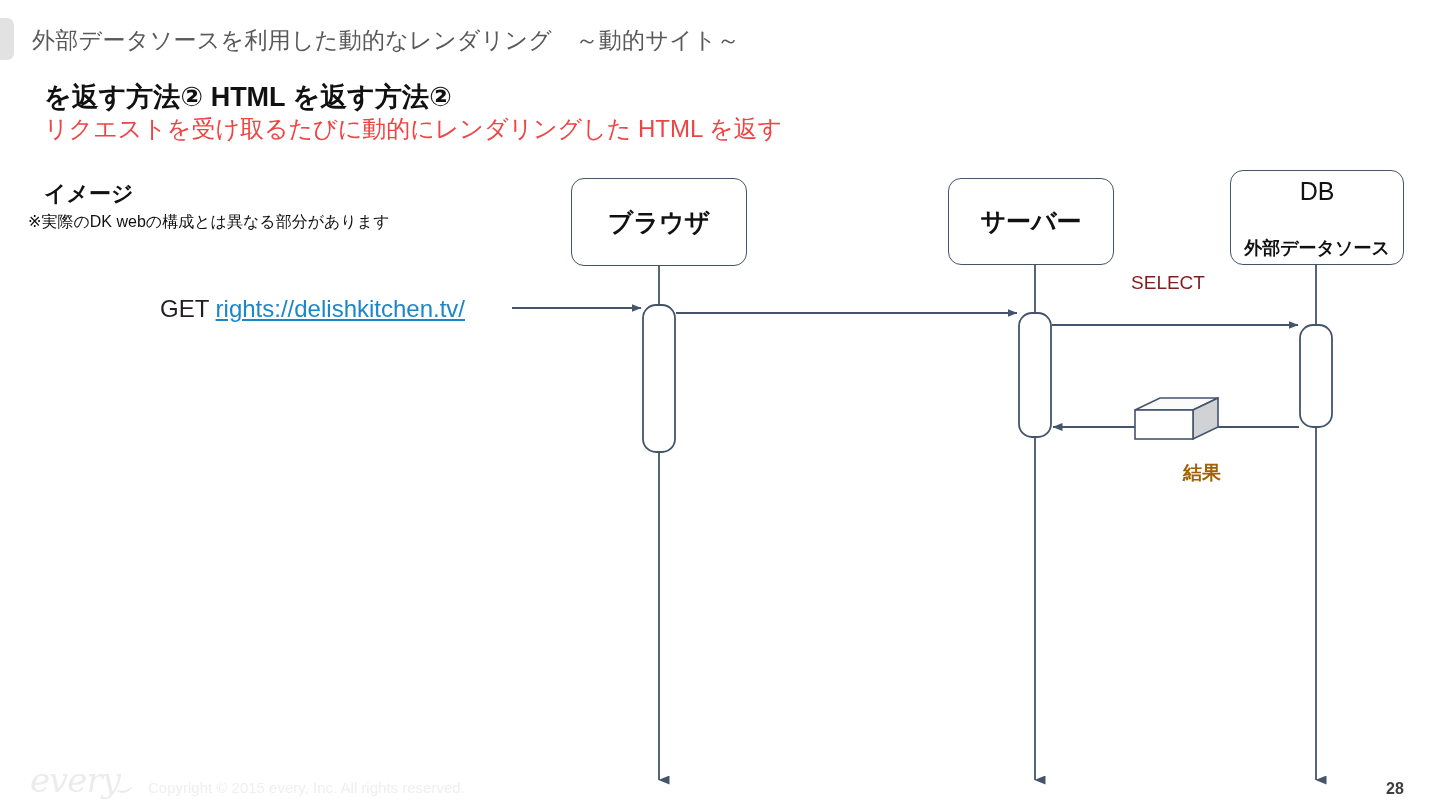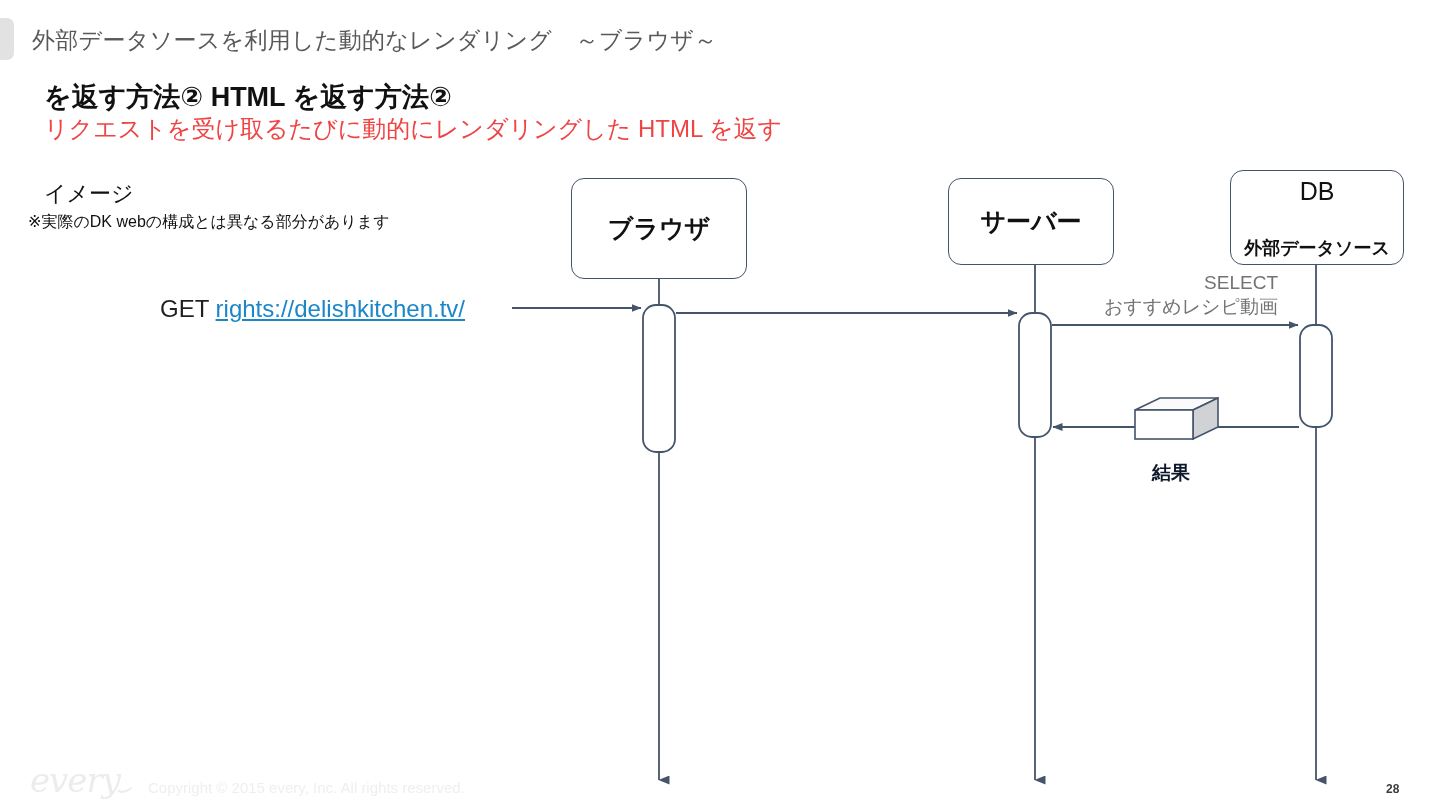--- a/index.html
+++ b/index.html
@@ -58,21 +58,21 @@
     white-space: nowrap;
   }
 
   
   .note-title {
     position: absolute;
     left: 44px;
     top: 180px;
     font-size: 22px;
     line-height: 28px;
-    font-weight: normal;
+    font-weight: bold;
     color: #111111;
     white-space: nowrap;
   }
   .note-body {
     position: absolute;
     left: 28px;
     top: 211px;
     font-size: 16px;
     line-height: 22px;
     color: #111111;
@@ -132,33 +132,34 @@
   .lifebox.db .lb-sub {
     font-size: 18px;
     line-height: 23px;
     font-weight: bold;
     word-break: break-all;
     margin-top: 8px;
   }
 
   .msg-label {
     position: absolute;
-    text-align: right;
-    color: #737373;
+    text-align: center;
+    color: #7f1d1d;
     white-space: nowrap;
   }
   .msg-label .l1 { font-size: 19px; line-height: 24px; }
   .msg-label .l2 { font-size: 19px; line-height: 24px; }
   .result-label {
     position: absolute;
     font-size: 19px;
     line-height: 24px;
     font-weight: bold;
-    color: #0f172a;
-    white-space: nowrap;
+    color: #a16207;
+    white-space: nowrap;
+    margin-left: 31px;
   }
 
   
   .footer-logo {
     position: absolute;
     left: 30px;
     top: 760px;
     font-family: "DejaVu Serif", serif;
     font-style: italic;
     font-size: 34px;
@@ -178,31 +179,31 @@
     top: 778px;
     font-size: 15px;
     line-height: 20px;
     color: #efefef;
     white-space: nowrap;
   }
   .page-number {
     position: absolute;
     left: 1386px;
     top: 780px;
-    font-size: 12px;
+    font-size: 16px;
     line-height: 18px;
     font-weight: bold;
     color: #3d3d3d;
   }
 </style>
 </head>
 <body>
 
 <div class="header-accent"></div>
-<div class="header-title">外部データソースを利用した動的なレンダリング　～ブラウザ～</div>
+<div class="header-title">外部データソースを利用した動的なレンダリング　～動的サイト～</div>
 
 <div class="headline-main">を返す方法②  HTML を返す方法②</div>
 <div class="headline-sub">リクエストを受け取るたびに動的にレンダリングした  HTML を返す</div>
 
 <div class="note-title">イメージ</div>
 <div class="note-body">※実際のDK webの構成とは異なる部分があります</div>
 
 <div class="request-label">
   <span>GET</span>
   <span class="url">rights://delishkitchen.tv/</span>
@@ -237,36 +238,35 @@
 
   <line x1="1299" y1="427" x2="1053" y2="427" stroke="#44546a" stroke-width="1.8" marker-end="url(#arrowL)"></line>
 
   <g>
     <polygon points="1135,410 1160,398 1218,398 1193,410" fill="#fbfbfb" stroke="#44546a" stroke-width="1.6"></polygon>
     <polygon points="1193,410 1218,398 1218,427 1193,439" fill="#d0d2d6" stroke="#44546a" stroke-width="1.6"></polygon>
     <rect x="1135" y="410" width="58" height="29" fill="#ffffff" stroke="#44546a" stroke-width="1.6"></rect>
   </g>
 </svg>
 
-<div class="lifebox" style="left:571px; top:178px; width:176px; height:101px;">
+<div class="lifebox" style="left:571px; top:178px; width:176px; height:88px;">
   <span class="lb-main">ブラウザ</span>
 </div>
 
 <div class="lifebox" style="left:948px; top:178px; width:166px; height:87px;">
   <span class="lb-main">サーバー</span>
 </div>
 
 <div class="lifebox db" style="left:1230px; top:170px; width:174px; height:95px;justify-content:space-between;">
   <span class="lb-main">DB</span>
   <span class="lb-sub">外部データソース</span>
 </div>
 
 <div class="msg-label" style="left:1058px; top:271px; width:220px;">
   <div class="l1">SELECT</div>
-  <div class="l2">おすすめレシピ動画</div>
 </div>
 
 <div class="result-label" style="left:1152px; top:461px;">結果</div>
 
 <div class="footer-logo">
   <span>every</span><span class="swirl">⌣</span>
 </div>
 <div class="footer-copy">Copyright © 2015 every, Inc. All rights reserved.</div>
 <div class="page-number">28</div>
 

